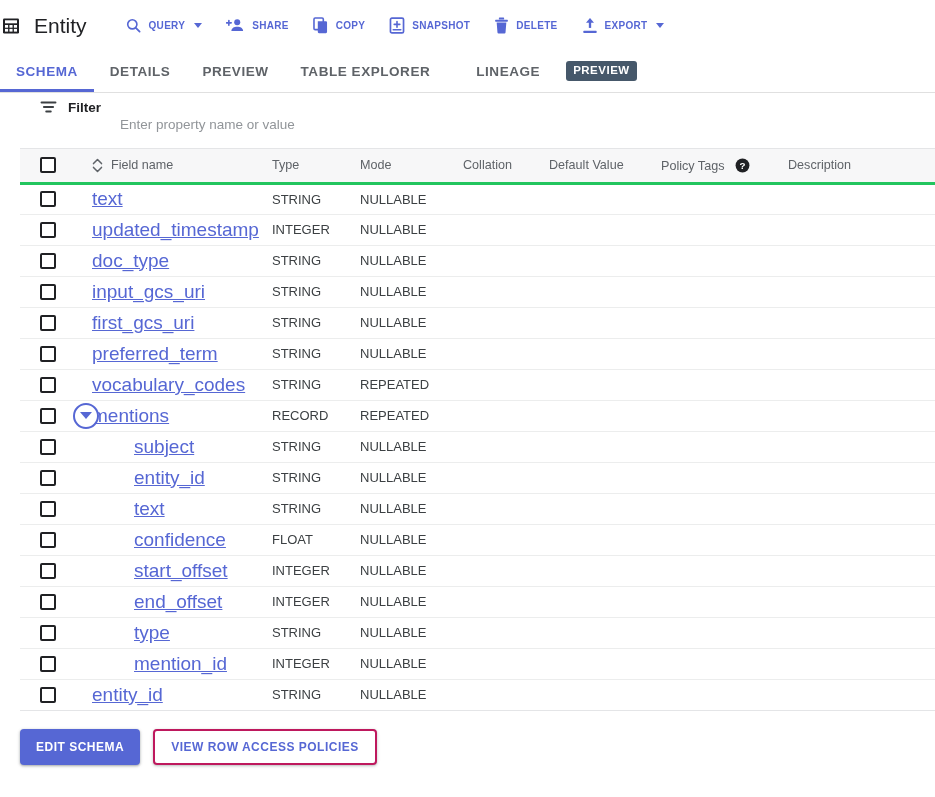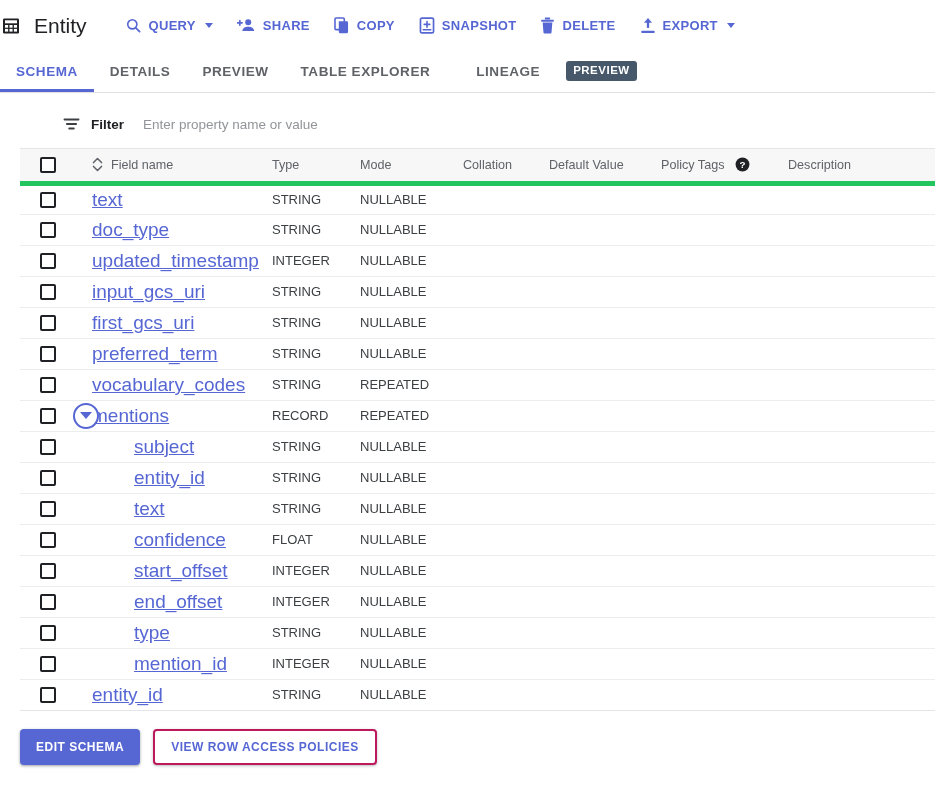--- a/index.html
+++ b/index.html
@@ -41,21 +41,21 @@
     display: flex;
     align-items: center;
     gap: 7px;
     padding: 6px 8px;
     margin-right: 8px;
     background: none;
     border: none;
     cursor: pointer;
     color: #5667d4;
     font-family: inherit;
-    font-size: 13px;
+    font-size: 10px;
     font-weight: 600;
     letter-spacing: .3px;
     white-space: nowrap;
     border-radius: 4px;
   }
   .tb-btn svg { display: block; flex: 0 0 auto; }
   .caret {
     width: 0; height: 0;
     border-left: 4.5px solid transparent;
     border-right: 4.5px solid transparent;
@@ -104,22 +104,21 @@
     letter-spacing: .5px;
     padding: 3px 7px 3px 7px;
     border-radius: 3px;
     line-height: 1.15;
   }
 
   
   .filter-bar {
     height: 48px;
     display: flex;
-    align-items: center;
-    padding-left: 63px;
+    padding-left: 40px;
     margin-top: 7px;
   }
   .filter-icon { margin-right: 11px; display:block; flex:0 0 auto;}
   .filter-label {
     font-size: 13.5px;
     font-weight: 700;
     color: #202124;
     margin-right: 17px;
   }
   .filter-input {
@@ -141,21 +140,21 @@
   }
   table.schema { border-collapse: collapse; width: 915px; table-layout: fixed; }
   table.schema thead th {
     background: #f7f7f8;
     height: 34px;
     font-size: 12.6px;
     font-weight: 400;
     color: #5f6368;
     text-align: left;
     padding: 0;
-    border-bottom: 5px solid #22c55e;
+    border-bottom: 3px solid #22c55e;
     vertical-align: middle;
   }
   .th-inner { display: flex; align-items: center; }
   .sort-icon { margin-right: 8px; display:block; }
   .help-icon { margin-left: 7px; display:inline-block; vertical-align: -3px; }
 
   table.schema tbody td {
     height: 31px;
     font-size: 13px;
     color: #3c4043;
@@ -415,40 +414,40 @@
           <td></td>
           <td></td>
           <td></td>
         </tr>
         <tr>
           <td>
             <div class="chk"></div>
           </td>
           <td>
             <div class="name-cell">
+              <span class="fieldlink">updated_timestamp</span>
+            </div>
+          </td>
+          <td>INTEGER</td>
+          <td>NULLABLE</td>
+          <td></td>
+          <td></td>
+          <td></td>
+          <td></td>
+        </tr>
+        <tr>
+          <td>
+            <div class="chk"></div>
+          </td>
+          <td>
+            <div class="name-cell">
               <span class="fieldlink">doc_type</span>
             </div>
           </td>
           <td>STRING</td>
-          <td>NULLABLE</td>
-          <td></td>
-          <td></td>
-          <td></td>
-          <td></td>
-        </tr>
-        <tr>
-          <td>
-            <div class="chk"></div>
-          </td>
-          <td>
-            <div class="name-cell">
-              <span class="fieldlink">updated_timestamp</span>
-            </div>
-          </td>
-          <td>INTEGER</td>
           <td>NULLABLE</td>
           <td></td>
           <td></td>
           <td></td>
           <td></td>
         </tr>
         <tr>
           <td>
             <div class="chk"></div>
           </td>

